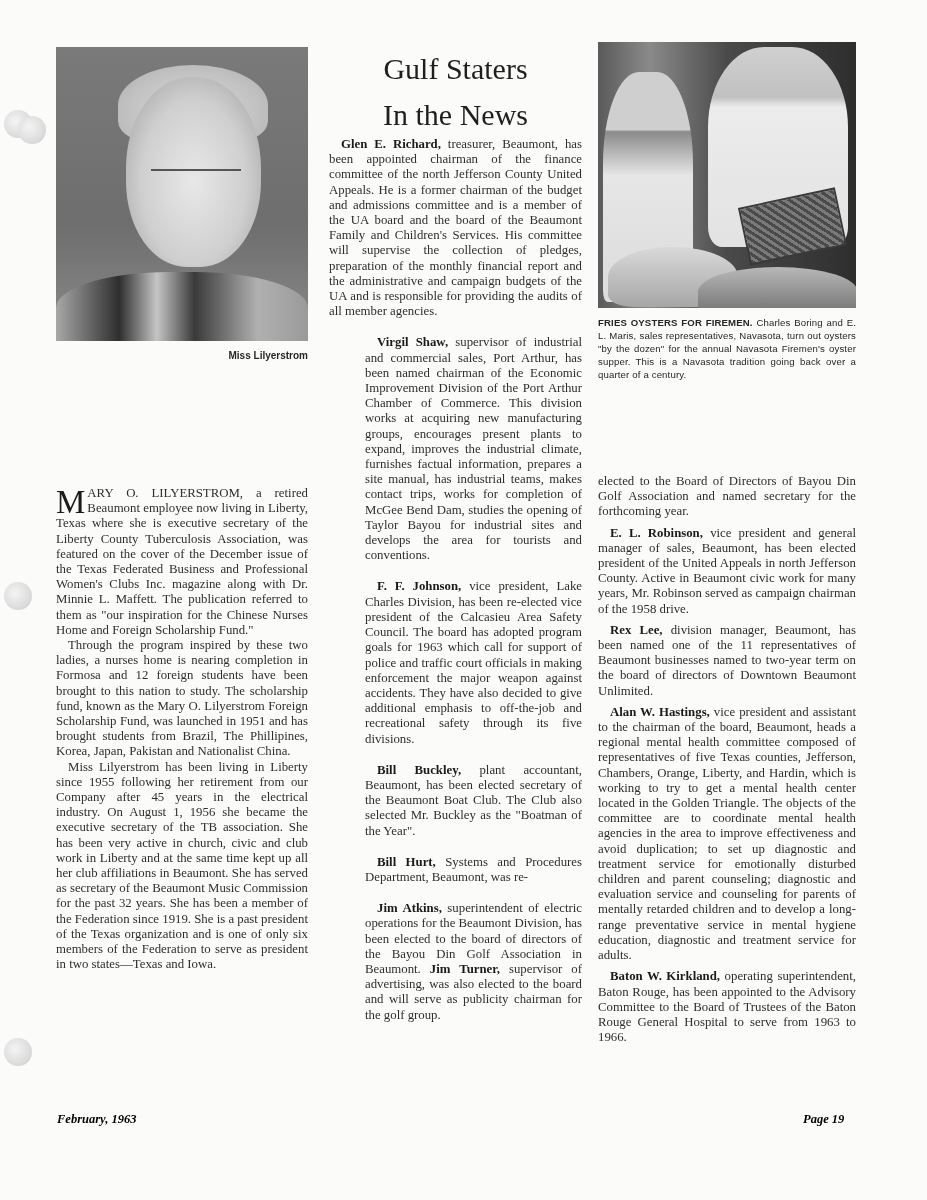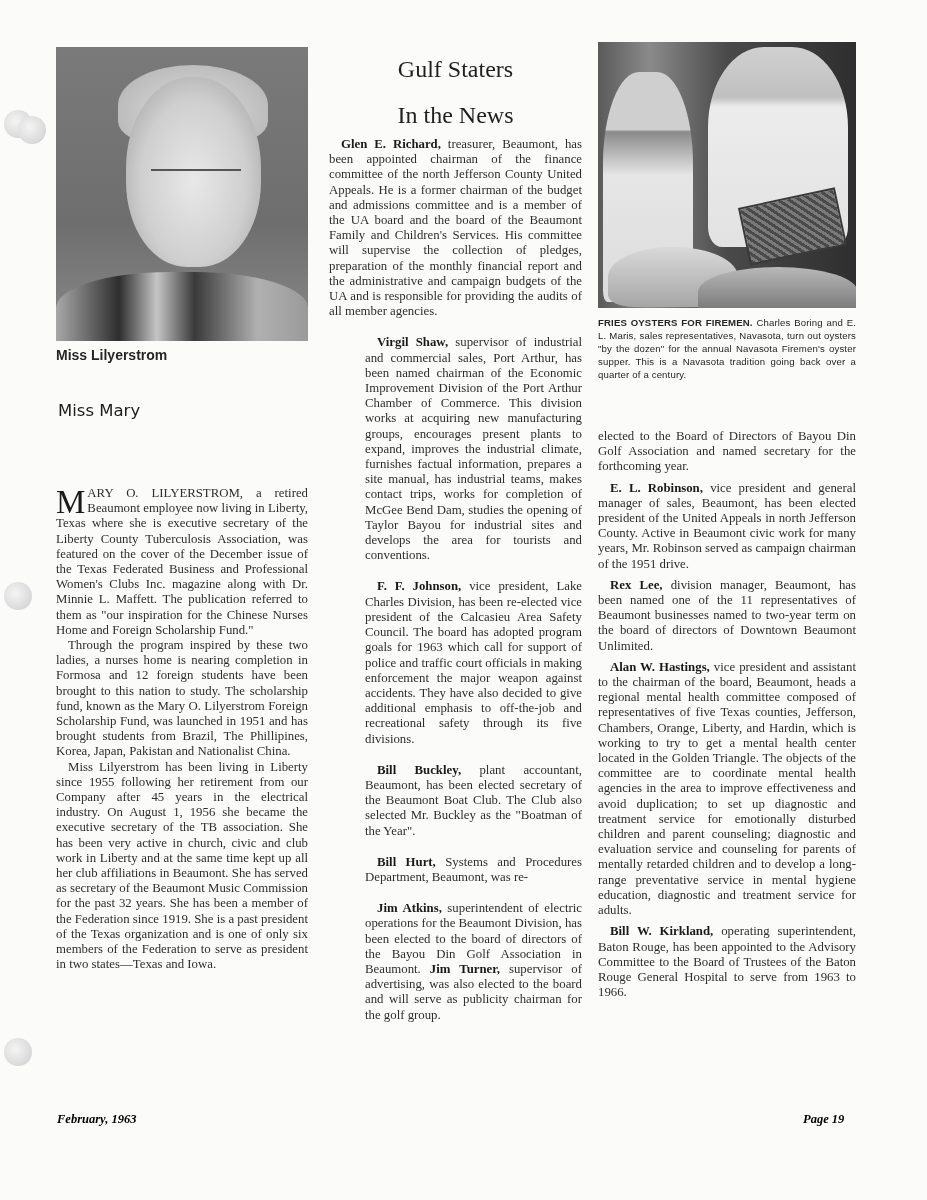--- a/index.html
+++ b/index.html
@@ -68,50 +68,50 @@
     transform: rotate(-12deg);
     background: repeating-linear-gradient(45deg, #4a4a4a 0 3px, #7a7a7a 3px 6px);
     border: 2px solid #3a3a3a;
   }
 
   .caption-sans {
     font-family: Liberation Sans, sans-serif;
     font-weight: bold; font-size: 9.6px; line-height: 13px;
     color: #262626;
   }
-  .cap-lily { position: absolute; left: 56px; top: 349px; width: 252px; text-align: left; font-size: 14px; }
+  .cap-lily { position: absolute; left: 56px; top: 349px; width: 252px; text-align: right; font-size: 10px; }
   .cap-oyster { position: absolute; left: 598px; top: 316px; width: 258px; text-align: justify; letter-spacing: 0.15px; }
 
   .head-lily {
     position: absolute; left: 58px; top: 398px; width: 240px;
     font-family: "DejaVu Sans", "Liberation Sans", sans-serif;
     font-size: 16.5px; line-height: 25px; color: #1e1e1e;
   }
   .masthead {
     position: absolute; left: 329px; top: 46px; width: 253px; text-align: center;
-    font-size: 24px; line-height: 46px; color: #1f1f1f;
+    font-size: 30px; line-height: 46px; color: #1f1f1f;
   }
 
   .body-text {
     position: absolute;
     font-size: 12.8px; line-height: 15.2px; text-align: justify;
     color: #2e2e2e;
   }
   .body-text p { margin: 0; text-indent: 12px; }
   .body-text p.gap { margin-top: 16px; margin-left: 36px; }
   .body-text p.gap-s { margin-top: 6px; }
   .body-text b { color: #1a1a1a; }
   .dropcap {
     float: left; font-size: 33px; line-height: 28px; margin: 2px 2px 0 0; color: #1a1a1a;
   }
   .lily-body { left: 56px; top: 486px; width: 252px; }
   .lily-body p.first { text-indent: 0; }
   .mid-body { left: 329px; top: 137px; width: 253px; }
   .right-body { left: 598px; top: 429px; width: 258px; }
-  .right-body p.cont { text-indent: 0; }
+  .right-body p.cont { text-indent: 0; margin-top: 45px; }
 
   .footer {
     position: absolute; top: 1112px;
     font-style: italic; font-weight: bold; font-size: 12.5px; color: #000000;
   }
   .footer-left { left: 57px; }
   .footer-right { left: 803px; }
 </style>
 </head>
 <body>
@@ -129,21 +129,20 @@
 
 <div class="photo photo-lily" title="Portrait of Miss Lilyerstrom">
   <div class="body"></div>
   <div class="hair"></div>
   <div class="head"></div>
   <div class="glasses"></div>
 </div>
 <div class="caption-sans cap-lily">Miss Lilyerstrom</div>
 
 <div class="head-lily">
-  <div>Miss Mary</div>
 </div>
 
 <div class="body-text lily-body">
   <p class="first"><span class="dropcap">M</span><span>ARY O. LILYERSTROM, a retired Beaumont employee now living in Liberty, Texas where she is executive secretary of the Liberty County Tuberculosis Association, was featured on the cover of the December issue of the Texas Federated Business and Professional Women's Clubs Inc. magazine along with Dr. Minnie L. Maffett. The publication referred to them as "our inspiration for the Chinese Nurses Home and Foreign Scholarship Fund."</span></p>
   <p>Through the program inspired by these two ladies, a nurses home is nearing completion in Formosa and 12 foreign students have been brought to this nation to study. The scholarship fund, known as the Mary O. Lilyerstrom Foreign Scholarship Fund, was launched in 1951 and has brought students from Brazil, The Phillipines, Korea, Japan, Pakistan and Nationalist China.</p>
   <p>Miss Lilyerstrom has been living in Liberty since 1955 following her retirement from our Company after 45 years in the electrical industry. On August 1, 1956 she became the executive secretary of the TB association. She has been very active in church, civic and club work in Liberty and at the same time kept up all her club affiliations in Beaumont. She has served as secretary of the Beaumont Music Commission for the past 32 years. She has been a member of the Federation since 1919. She is a past president of the Texas organization and is one of only six members of the Federation to serve as president in two states—Texas and Iowa.</p>
 </div>
 
 <div class="masthead">
   <div>Gulf Staters</div>
@@ -163,20 +162,20 @@
   <div class="man1"></div>
   <div class="man2"></div>
   <div class="basket"></div>
   <div class="pot1"></div>
   <div class="pot2"></div>
 </div>
 <div class="caption-sans cap-oyster"><span>FRIES OYSTERS FOR FIREMEN.</span><span style="font-weight:normal;"> Charles Boring and E. L. Maris, sales representatives, Navasota, turn out oysters "by the dozen" for the annual Navasota Firemen's oyster supper. This is a Navasota tradition going back over a quarter of a century.</span></div>
 
 <div class="body-text right-body">
   <p class="cont">elected to the Board of Directors of Bayou Din Golf Association and named secretary for the forthcoming year.</p>
-  <p class="gap-s"><b>E. L. Robinson,</b><span> vice president and general manager of sales, Beaumont, has been elected president of the United Appeals in north Jefferson County. Active in Beaumont civic work for many years, Mr. Robinson served as campaign chairman of the 1951 drive.</span></p>
+  <p class="gap-s"><b>E. L. Robinson,</b><span> vice president and general manager of sales, Beaumont, has been elected president of the United Appeals in north Jefferson County. Active in Beaumont civic work for many years, Mr. Robinson served as campaign chairman of the 1958 drive.</span></p>
   <p class="gap-s"><b>Rex Lee,</b><span> division manager, Beaumont, has been named one of the 11 representatives of Beaumont businesses named to two-year term on the board of directors of Downtown Beaumont Unlimited.</span></p>
   <p class="gap-s"><b>Alan W. Hastings,</b><span> vice president and assistant to the chairman of the board, Beaumont, heads a regional mental health committee composed of representatives of five Texas counties, Jefferson, Chambers, Orange, Liberty, and Hardin, which is working to try to get a mental health center located in the Golden Triangle. The objects of the committee are to coordinate mental health agencies in the area to improve effectiveness and avoid duplication; to set up diagnostic and treatment service for emotionally disturbed children and parent counseling; diagnostic and evaluation service and counseling for parents of mentally retarded children and to develop a long-range preventative service in mental hygiene education, diagnostic and treatment service for adults.</span></p>
-  <p class="gap-s"><b>Bill W. Kirkland,</b><span> operating superintendent, Baton Rouge, has been appointed to the Advisory Committee to the Board of Trustees of the Baton Rouge General Hospital to serve from 1963 to 1966.</span></p>
+  <p class="gap-s"><b>Baton W. Kirkland,</b><span> operating superintendent, Baton Rouge, has been appointed to the Advisory Committee to the Board of Trustees of the Baton Rouge General Hospital to serve from 1963 to 1966.</span></p>
 </div>
 
 <div class="footer footer-left">February, 1963</div>
 <div class="footer footer-right">Page 19</div>
 
 </body></html>

